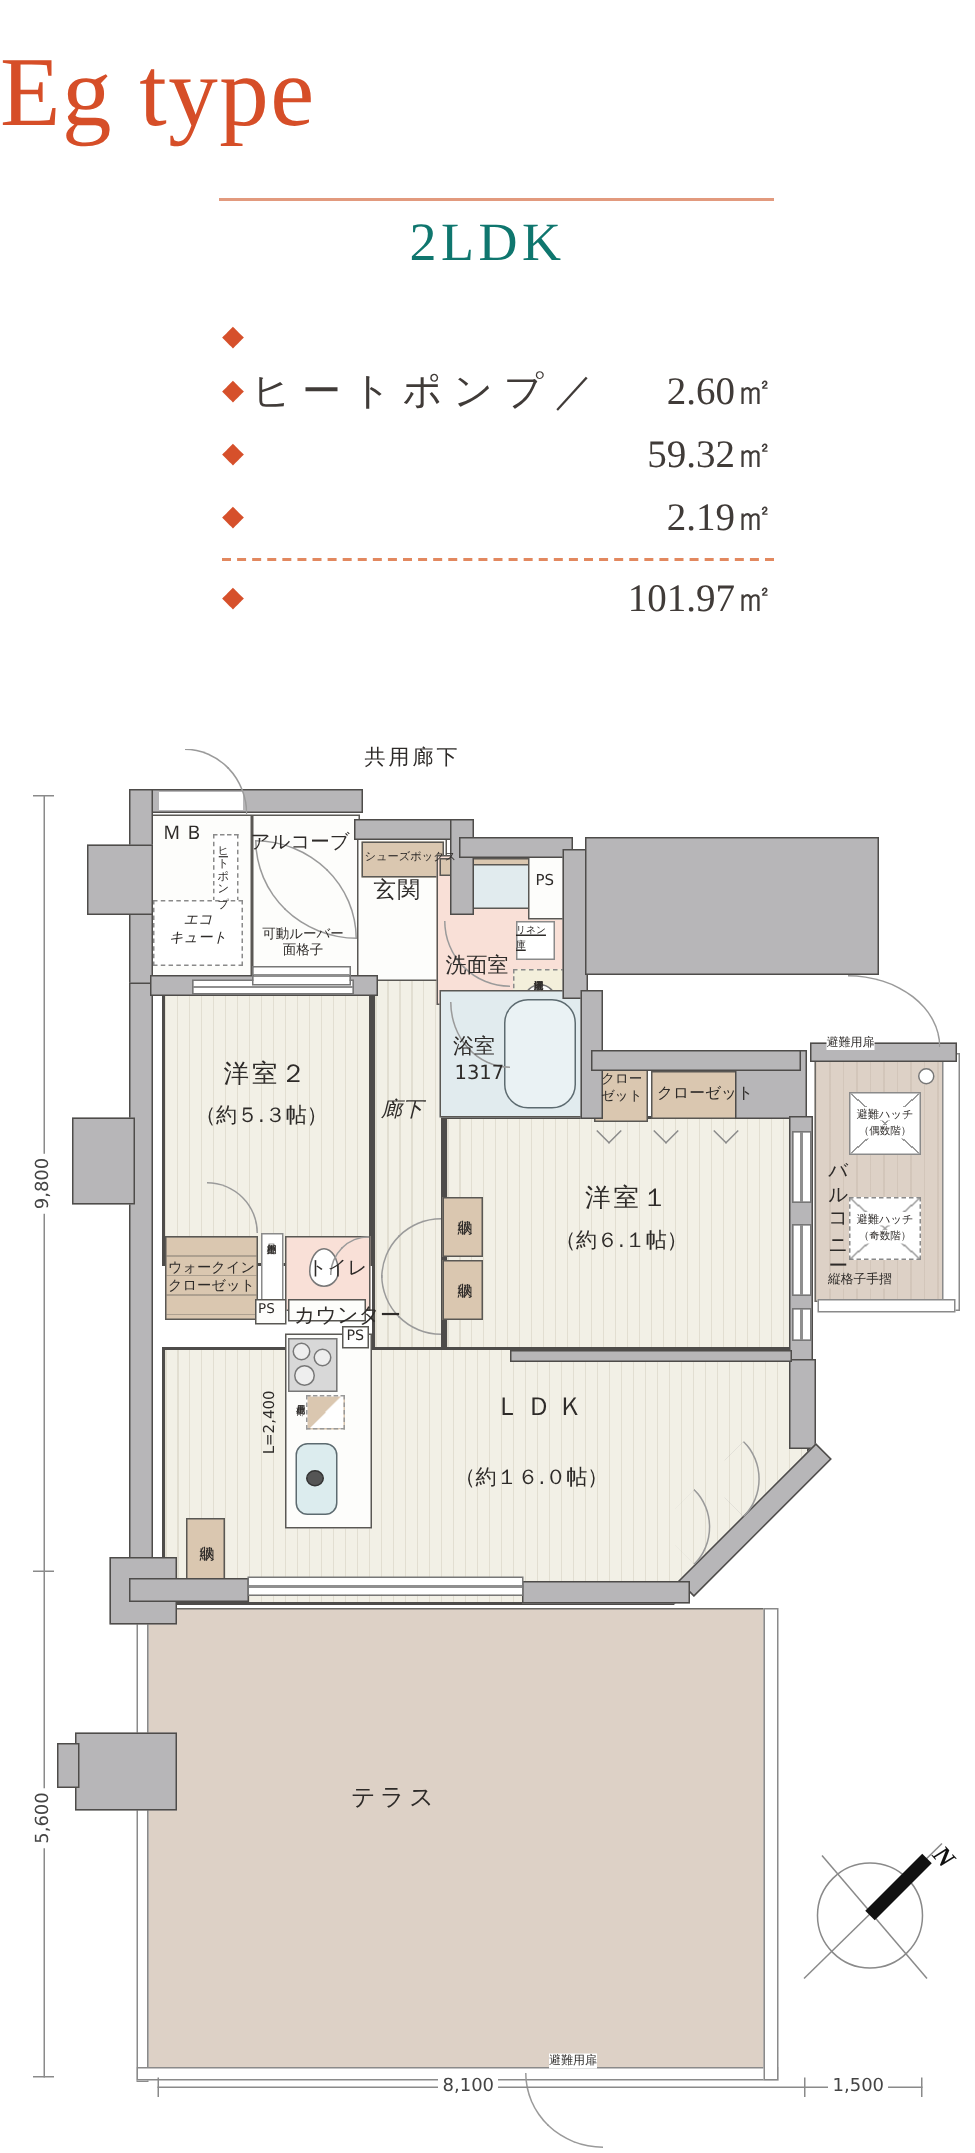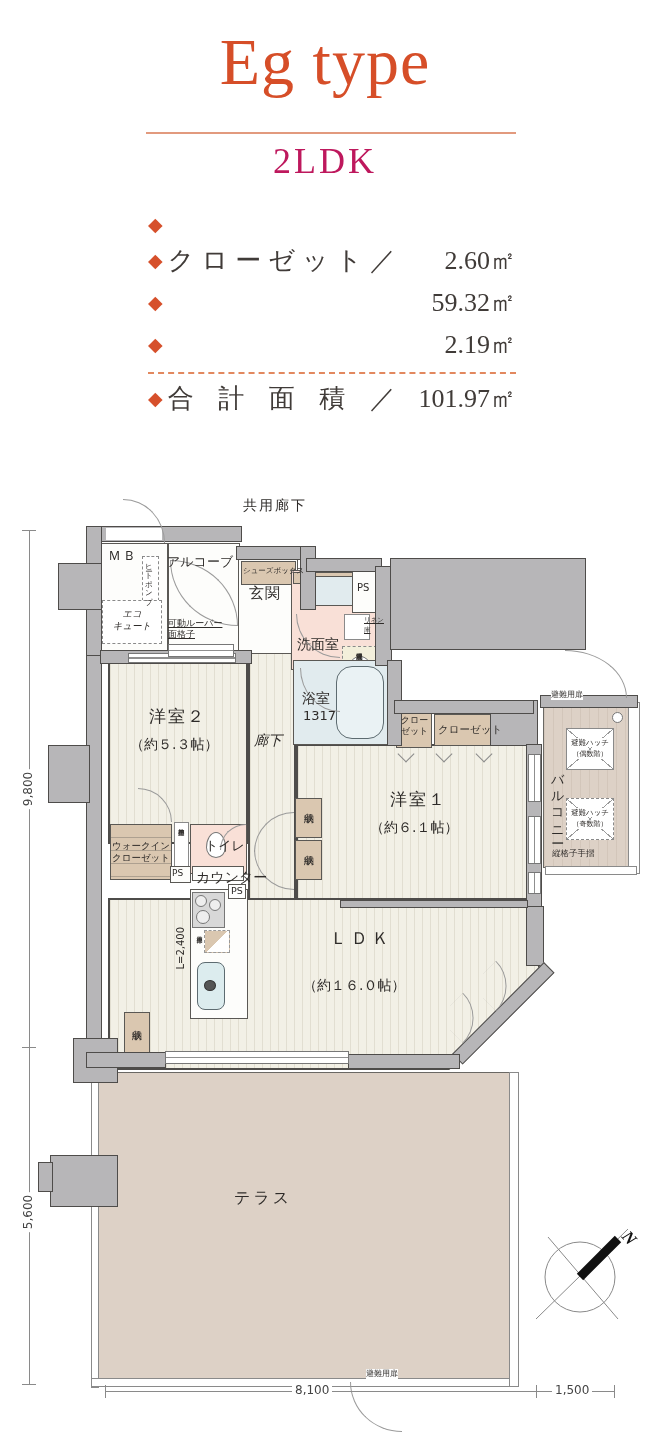--- a/index.html
+++ b/index.html
@@ -1,24 +1,24 @@
 <!DOCTYPE html>
 <html><head>
 <meta charset="utf-8">
 <style>
   html,body{margin:0;padding:0;background:#fff;}
   #page{position:relative;width:650px;height:1435px;background:#fff;overflow:hidden;
         font-family:"DejaVu Sans",sans-serif;color:#2e2b29;}
   .abs{position:absolute;box-sizing:border-box;}
   
-  .title{left:0;right:0;top:24px;text-align:center;font-family:"Liberation Serif","DejaVu Serif",serif;
+  .title{left:0;right:0;top:24px;font-family:"Liberation Serif","DejaVu Serif",serif;
          font-size:66px;color:#d64e28;letter-spacing:1px;}
   .title-rule{left:146px;top:132px;width:370px;height:2px;background:#e29a7e;}
   .subtitle{left:0;right:0;top:140px;text-align:center;font-family:"Liberation Serif","DejaVu Serif",serif;
-            font-size:36px;color:#be185d;letter-spacing:3px;}
+            font-size:36px;color:#0f766e;letter-spacing:3px;}
   .area-block{left:148px;top:206px;width:368px;font-family:"Liberation Serif","DejaVu Serif",serif;}
   .area-row{position:relative;display:flex;align-items:baseline;font-size:26px;color:#403b38;margin-top:7px;}
   .bullet{color:#d6502b;font-size:19px;margin-right:5px;align-self:center;}
   .jlabel{display:inline-block;width:228px;text-align:justify;text-align-last:justify;}
   .aval{margin-left:auto;text-align:right;}
   .main-val{position:relative;text-align:right;color:#d6502b;margin-top:2px;}
   .main-val .v{font-size:54px;letter-spacing:1px;}
   .main-val .u{font-size:30px;}
   .area-divider{border-top:2px dashed #e2885f;margin-top:10px;}
   
@@ -60,35 +60,34 @@
   <div class="abs title">Eg type</div>
   <div class="abs title-rule"></div>
   <div class="abs subtitle">2LDK</div>
 
   <div class="abs area-block">
     <div class="area-row">
       <span class="bullet">◆</span>
     </div>
     <div class="area-row">
       <span class="bullet">◆</span>
-      <span class="jlabel">クローゼット／</span>
+      <span class="jlabel">ヒートポンプ／</span>
       <span class="aval">2.60㎡</span>
     </div>
     <div class="area-row">
       <span class="bullet">◆</span>
       <span class="aval">59.32㎡</span>
     </div>
     <div class="area-row">
       <span class="bullet">◆</span>
       <span class="aval">2.19㎡</span>
     </div>
     <div class="area-divider"></div>
     <div class="area-row">
       <span class="bullet">◆</span>
-      <span class="jlabel">合計面積／</span>
       <span class="aval">101.97㎡</span>
     </div>
   </div>
 
   <div class="wood" style="left:108px;top:662px;width:140px;height:182px;"></div>
   <div class="wood" style="left:248px;top:650px;width:48px;height:256px;"></div>
   <div class="wood" style="left:296px;top:744px;width:232px;height:164px;"></div>
   <div class="wood" style="left:108px;top:898px;width:432px;height:172px;clip-path:polygon(0 0,100% 0,100% 44%,79% 100%,0 100%);"></div>
 
   <div class="wroom" style="left:100px;top:543px;width:68px;height:114px;"></div>
@@ -194,26 +193,26 @@
 
   <div class="lbl" style="left:243px;top:497px;font-size:14px;letter-spacing:2px;">共用廊下</div>
   <div class="lbl" style="left:108px;top:548px;font-size:13px;letter-spacing:2px;">ＭＢ</div>
   <div class="lbl vlbl" style="left:144px;top:558px;font-size:7.5px;">ヒートポンプ</div>
   <div class="lbl" style="left:102px;top:608px;width:60px;font-size:9.5px;text-align:center;font-style:italic;">エコ
 キュート</div>
   <div class="lbl" style="left:167px;top:554px;font-size:13px;">アルコーブ</div>
   <div class="lbl" style="left:243px;top:566px;font-size:7.5px;">シューズボックス</div>
   <div class="lbl" style="left:249px;top:584px;font-size:15px;letter-spacing:1px;">玄関</div>
   <div class="lbl" style="left:357px;top:582px;font-size:10px;">PS</div>
-  <div class="lbl" style="left:364px;top:616px;width:22px;font-size:6.5px;line-height:1.5;text-decoration:underline;">リネン庫</div>
+  <div class="lbl" style="left:344px;top:616px;width:22px;font-size:6.5px;line-height:1.5;text-decoration:underline;">リネン庫</div>
   <div class="lbl" style="left:297px;top:636px;font-size:14px;">洗面室</div>
   <div class="lbl vlbl" style="left:355px;top:648px;font-size:6.5px;">洗濯機置場</div>
   <div class="lbl" style="left:302px;top:690px;font-size:14px;">浴室</div>
   <div class="lbl" style="left:303px;top:708px;font-size:13px;">1317</div>
-  <div class="lbl" style="left:168px;top:618px;width:68px;font-size:9px;text-align:left;text-decoration:underline;">可動ルーバー
+  <div class="lbl" style="left:168px;top:618px;width:68px;font-size:9px;text-align:center;">可動ルーバー
 面格子</div>
   <div class="lbl" style="left:149px;top:706px;font-size:17px;letter-spacing:2px;">洋室２</div>
   <div class="lbl" style="left:130px;top:736px;font-size:14px;">（約５.３帖）</div>
   <div class="lbl" style="left:254px;top:732px;font-size:14px;font-style:italic;">廊下</div>
   <div class="lbl" style="left:398px;top:715px;width:33px;font-size:9px;text-align:center;">クロー
 ゼット</div>
   <div class="lbl" style="left:438px;top:723px;font-size:10.5px;">クローゼット</div>
   <div class="lbl" style="left:390px;top:789px;font-size:17px;letter-spacing:2px;">洋室１</div>
   <div class="lbl" style="left:370px;top:819px;font-size:14px;">（約６.１帖）</div>
   <div class="lbl vlbl" style="left:549px;top:765px;font-size:13px;letter-spacing:3px;">バルコニー</div>

